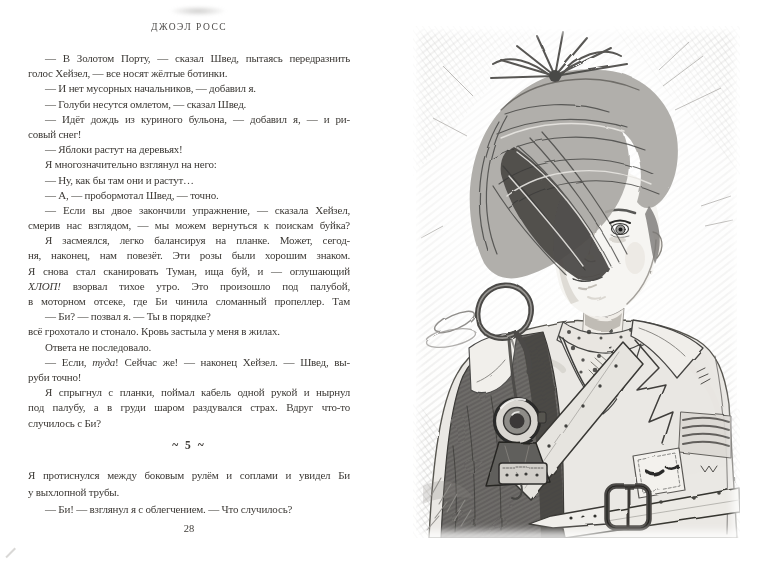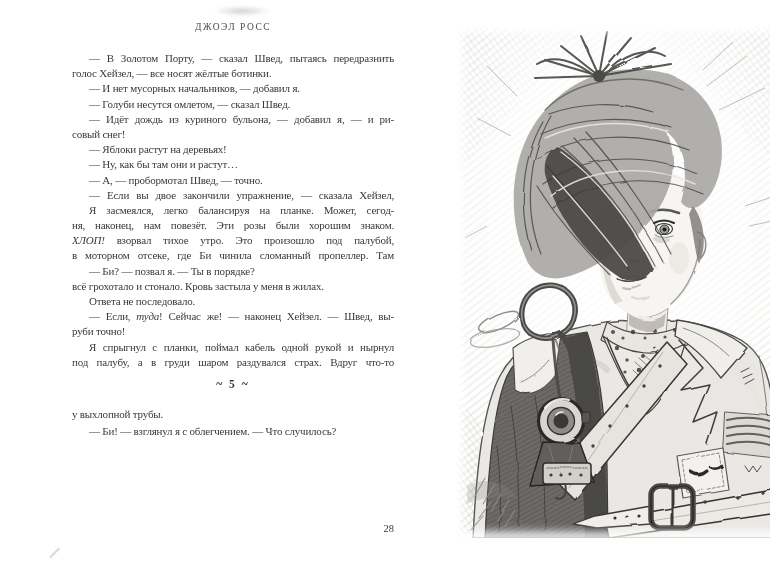--- a/index.html
+++ b/index.html
@@ -1,32 +1,32 @@
 <!DOCTYPE html>
 <html><head>
 <meta charset="utf-8">
 <style>
   html,body{margin:0;padding:0;}
   body{width:770px;height:566px;background:#ffffff;position:relative;overflow:hidden;
        font-family:"Liberation Serif","DejaVu Serif",serif;}
-  .page{position:absolute;inset:0;margin-left:44px;}
+  .page{position:absolute;inset:0;}
   .ornament{position:absolute;left:170px;top:6px;width:56px;height:10px;
     background:radial-gradient(ellipse at center,rgba(130,128,125,.38),rgba(255,255,255,0) 72%);
     filter:blur(1.5px);}
   .running-head{position:absolute;left:28px;top:22px;width:322px;text-align:center;
     font-size:9.5px;letter-spacing:1.5px;color:#4e4c4a;}
   .textcol{position:absolute;left:28px;top:51px;width:322px;font-size:11px;line-height:15.2px;
     color:#3d3a36;letter-spacing:-0.2px;}
   .line{height:15.2px;overflow:hidden;text-align:justify;text-align-last:justify;}
   .line.nj{text-align-last:left;}
   .line.ind{padding-left:17px;}
   .it{font-style:italic;}
   .brk{text-align:center;margin:7px 0 14px;height:15px;font-size:11.5px;font-weight:bold;color:#3d3a36;letter-spacing:2px;}
   .after .line{height:17.4px;line-height:17.4px;}
-  .pageno{position:absolute;left:28px;top:523px;width:322px;text-align:right;
+  .pageno{position:absolute;left:28px;top:523px;width:322px;text-align:center;
     font-size:10.5px;color:#3d3a36;}
   .corner-mark{position:absolute;left:4px;top:552px;width:13px;height:1.5px;
     background:#cfcecc;transform:rotate(-45deg);opacity:.8;}
   .illus{position:absolute;left:413px;top:26px;width:327px;height:512px;}
   .illus svg{display:block;}
 </style>
 </head>
 <body>
 
 <div class="page">
@@ -34,37 +34,42 @@
   <div class="running-head">ДЖОЭЛ РОСС</div>
   <div class="textcol">
     <div>
         <div class="line ind"><span>— В Золотом Порту, — сказал Швед, пытаясь передразнить</span></div>
         <div class="line nj"><span>голос Хейзел, — все носят жёлтые ботинки.</span></div>
         <div class="line ind nj"><span>— И нет мусорных начальников, — добавил я.</span></div>
         <div class="line ind nj"><span>— Голуби несутся омлетом, — сказал Швед.</span></div>
         <div class="line ind"><span>— Идёт дождь из куриного бульона, — добавил я, — и ри-</span></div>
         <div class="line nj"><span>совый снег!</span></div>
         <div class="line ind nj"><span>— Яблоки растут на деревьях!</span></div>
+        <div class="line ind nj"><span>Я многозначительно взглянул на него:</span></div>
         <div class="line ind nj"><span>— Ну, как бы там они и растут…</span></div>
         <div class="line ind nj"><span>— А, — пробормотал Швед, — точно.</span></div>
         <div class="line ind"><span>— Если вы двое закончили упражнение, — сказала Хейзел,</span></div>
+        <div class="line"><span>смерив нас взглядом, — мы можем вернуться к поискам буйка?</span></div>
         <div class="line ind"><span>Я засмеялся, легко балансируя на планке. Может, сегод-</span></div>
         <div class="line"><span>ня, наконец, нам повезёт. Эти розы были хорошим знаком.</span></div>
+        <div class="line"><span>Я снова стал сканировать Туман, ища буй, и — оглушающий</span></div>
         <div class="line"><span class="it">ХЛОП!</span><span> взорвал тихое утро. Это произошло под палубой,</span></div>
         <div class="line"><span>в моторном отсеке, где Би чинила сломанный пропеллер. Там</span></div>
         <div class="line ind nj"><span>— Би? — позвал я. — Ты в порядке?</span></div>
         <div class="line nj"><span>всё грохотало и стонало. Кровь застыла у меня в жилах.</span></div>
         <div class="line ind nj"><span>Ответа не последовало.</span></div>
         <div class="line ind"><span>— Если, </span><span class="it">туда</span><span>! Сейчас же! — наконец Хейзел. — Швед, вы-</span></div>
         <div class="line nj"><span>руби точно!</span></div>
         <div class="line ind"><span>Я спрыгнул с планки, поймал кабель одной рукой и нырнул</span></div>
         <div class="line"><span>под палубу, а в груди шаром раздувался страх. Вдруг что-то</span></div>
+        <div class="line nj"><span>случилось с Би?</span></div>
       </div>
     <div class="brk">~ 5 ~</div>
     <div class="after">
+        <div class="line"><span>Я протиснулся между боковым рулём и соплами и увидел Би</span></div>
         <div class="line nj"><span>у выхлопной трубы.</span></div>
         <div class="line ind nj"><span>— Би! — взглянул я с облегчением. — Что случилось?</span></div>
       </div>
   </div>
   <div class="pageno">28</div>
   <div class="corner-mark"></div>
 </div>
 
 <div class="page">
   <div class="illus">

